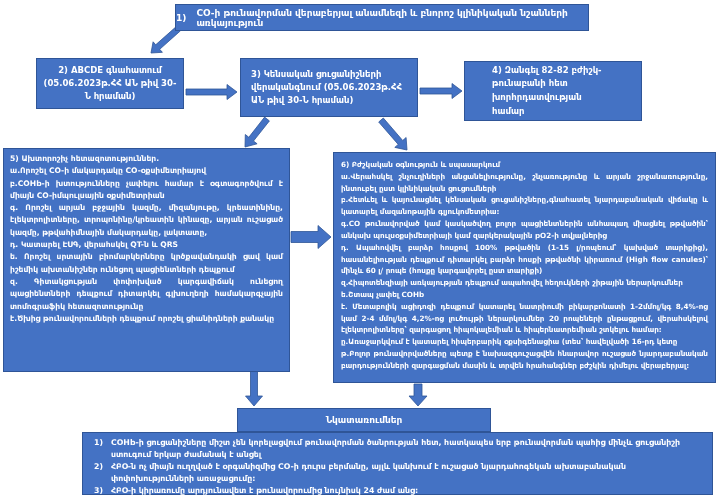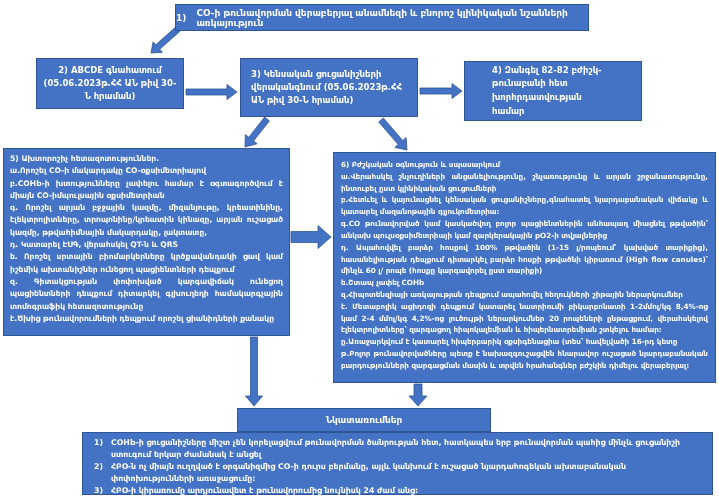--- a/index.html
+++ b/index.html
@@ -19,21 +19,21 @@
           font-size:9px; }
   .box2 { left:36px;  top:58px; width:148px; height:51px;
           display:flex; align-items:center; justify-content:center;
           text-align:center; font-size:8.5px; line-height:1.5; padding:20px 6px; }
   .box3 { left:240px; top:58px; width:178px; height:59px;
           display:flex; align-items:center; justify-content:center;
           text-align:left; font-size:8.5px; line-height:1.5; padding:2px 10px; }
   .box4 { left:464px; top:61px; width:178px; height:60px;
           display:flex; align-items:center;
           text-align:left; font-size:8.5px; line-height:1.6; padding:4px 27px; }
-  .box5 { left:3px;   top:148px; width:287px; height:188px;
+  .box5 { left:3px;   top:148px; width:287px; height:224px;
           font-size:7.6px; line-height:1.62; padding:4px 6px; }
   .box6 { left:333px; top:152px; width:383px; height:231px;
           font-size:7.2px; line-height:1.64; padding:6px 7px; }
   .box5 p, .box6 p { margin:0; text-align:justify; }
   .box5 .hdr, .box6 .hdr { text-align:left; }
   .notes-header { left:237px; top:408px; width:254px; height:24px;
           display:flex; align-items:center; justify-content:center; font-size:9px; }
   .notes-box { left:82px; top:432px; width:631px; height:63px;
           font-size:7.8px; line-height:1.55; padding:4px 10px 4px 11px; }
   .note-item { display:flex; margin:0; }
@@ -83,22 +83,22 @@
     <p>զ. Գիտակցության փոփոխված կարգավիճակ ունեցող պացիենտների դեպքում դիտարկել գլխուղեղի համակարգչային տոմոգրաֆիկ հետազոտությունը</p>
     <p>է.Ծխից թունավորումների դեպքում որոշել ցիանիդների քանակը</p>
   </div>
 
   <div class="nbox box6">
     <p class="hdr">6) Բժշկական օգնություն և սպասարկում</p>
     <p>ա.Վերահսկել շնչուղիների անցանելիությունը, շնչառությունը և արյան շրջանառությունը, ինտուբել ըստ կլինիկական ցուցումների</p>
     <p>բ.Հետևել և կայունացնել կենսական ցուցանիշները,գնահատել նյարդաբանական վիճակը և կատարել մազանոթային գլյուկոմետրիա:</p>
     <p>գ.CO թունավորված կամ կասկածվող բոլոր պացիենտներին անհապաղ միացնել թթվածին՝ անկախ պուլսօքսիմետրիայի կամ զարկերակային pO2-ի տվյալներից</p>
     <p>դ. Ապահովվել բարձր հոսքով 100% թթվածին (1-15 լ/րոպեում՝ կախված տարիքից), հասանելիության դեպքում դիտարկել բարձր հոսքի թթվածնի կիրառում (High flow canules)՝ մինչև 60 լ/ րոպե (հոսքը կարգավորել ըստ տարիքի)</p>
+    <p>զ.Հիպոտենզիայի առկայության դեպքում ապահովել հեղուկների շիթային ներարկումներ</p>
     <p>ե.Շտապ չափել COHb</p>
-    <p>զ.Հիպոտենզիայի առկայության դեպքում ապահովել հեղուկների շիթային ներարկումներ</p>
     <p>է. Մետաբոլիկ ացիդոզի դեպքում կատարել նատրիումի բիկարբոնատի 1-2մմոլ/կգ 8,4%-ոց կամ 2-4 մմոլ/կգ 4,2%-ոց լուծույթի ներարկումներ 20 րոպեների ընթացքում, վերահսկելով էլեկտրոլիտները՝ զարգացող հիպոկալեմիան և հիպերնատրեմիան շտկելու համար:</p>
     <p>ը.Առաջարկվում է կատարել հիպերբարիկ օքսիգենացիա (տես՝ հավելվածի 16-րդ կետը</p>
     <p>թ.Բոլոր թունավորվածները պետք է նախազգուշացվեն հնարավոր ուշացած նյարդաբանական բարդությունների զարգացման մասին և տրվեն հրահանգներ բժշկին դիմելու վերաբերյալ:</p>
   </div>
 
   <div class="nbox notes-header">
     <span>Նկատառումներ</span>
   </div>
 
   <div class="nbox notes-box">

